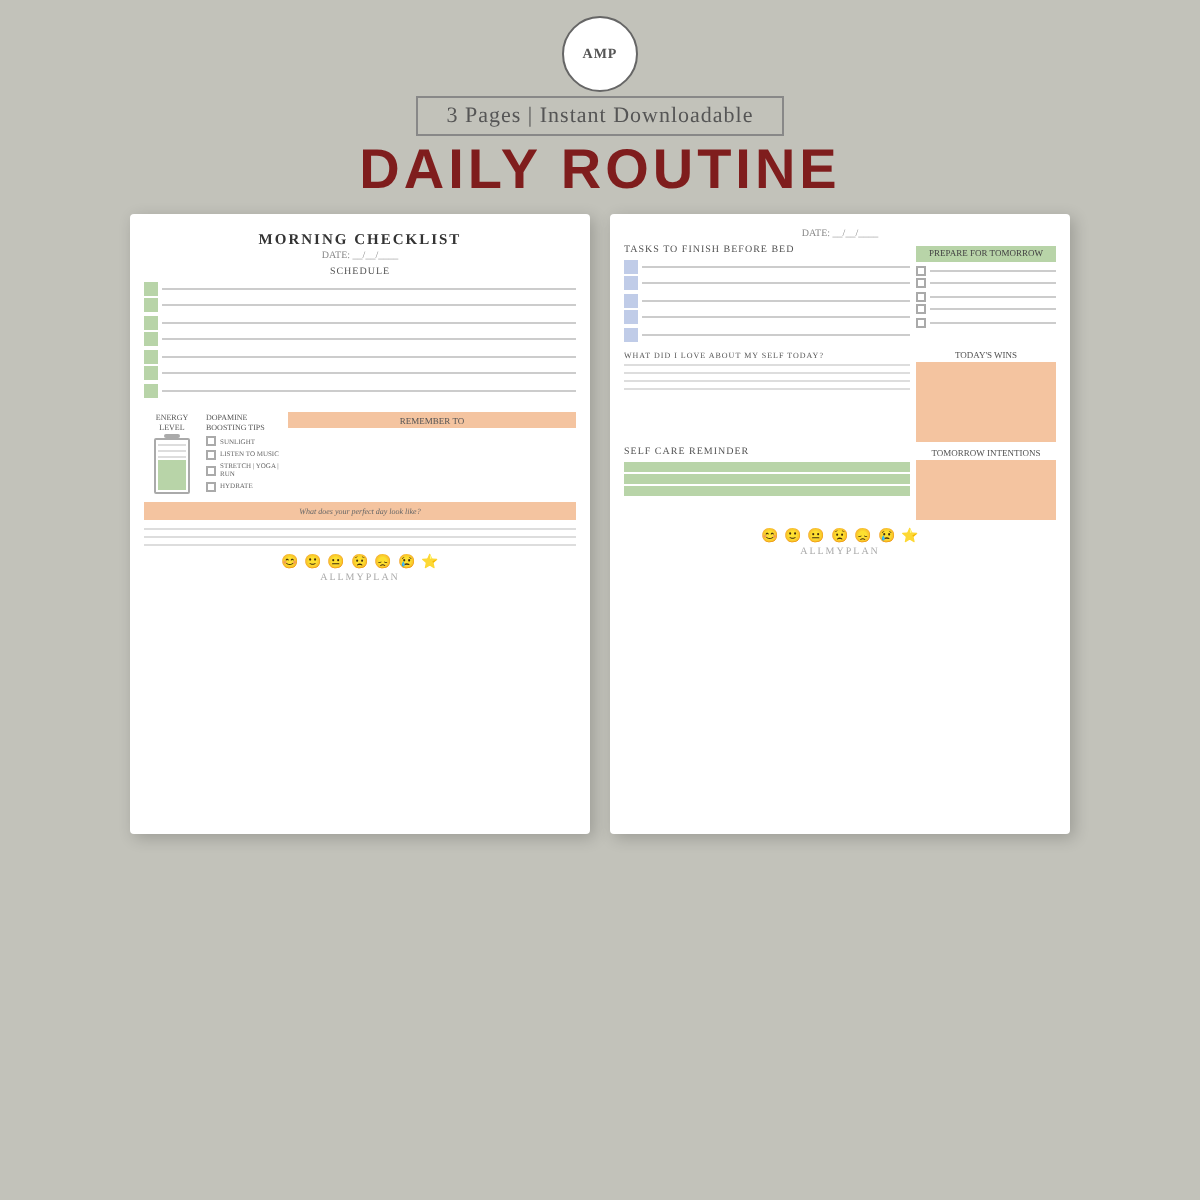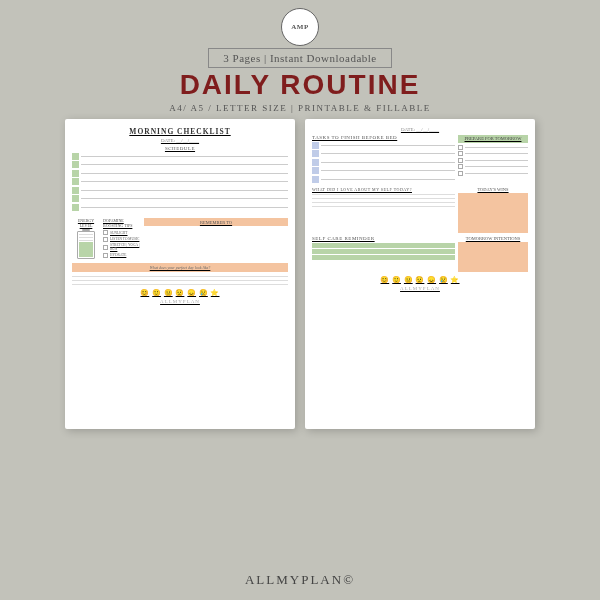--- a/index.html
+++ b/index.html
@@ -88,21 +88,20 @@
     .page-card {
       background: white;
       width: 230px;
       height: 310px;
       border-radius: 2px;
       box-shadow: 2px 2px 8px rgba(0,0,0,0.2);
       padding: 8px 7px 6px;
       display: flex;
       flex-direction: column;
       font-size: 5px;
-      text-decoration: underline;
     }
 
     .page-title {
       text-align: center;
       font-size: 7.5px;
       font-weight: bold;
       letter-spacing: 1px;
       color: #333;
       text-transform: uppercase;
       margin-bottom: 2px;
@@ -384,21 +383,20 @@
 <div class="main-container">
 
   <div class="header">
     <div class="logo-badge">
       <span>AMP</span>
     </div>
     <div class="pages-badge">
       <span>3 Pages | Instant Downloadable</span>
     </div>
     <div class="title-main">DAILY ROUTINE</div>
-    <div class="subtitle">A4/ A5 / LETTER SIZE | PRINTABLE &amp; FILLABLE</div>
   </div>
 
   <div class="pages-area">
 
     <div class="page-card">
       <div class="page-title">MORNING CHECKLIST</div>
       <div class="page-date">DATE: __/__/____</div>
       <div class="section-label">SCHEDULE</div>
 
       <div class="schedule-section">
@@ -587,14 +585,13 @@
         <span>😞</span>
         <span>😢</span>
         <span>⭐</span>
       </div>
 
       <div class="brand-text">ALLMYPLAN</div>
     </div>
 
   </div>
 
-  <div class="bottom-brand">ALLMYPLAN©</div>
 </div>
 
 </body></html>

